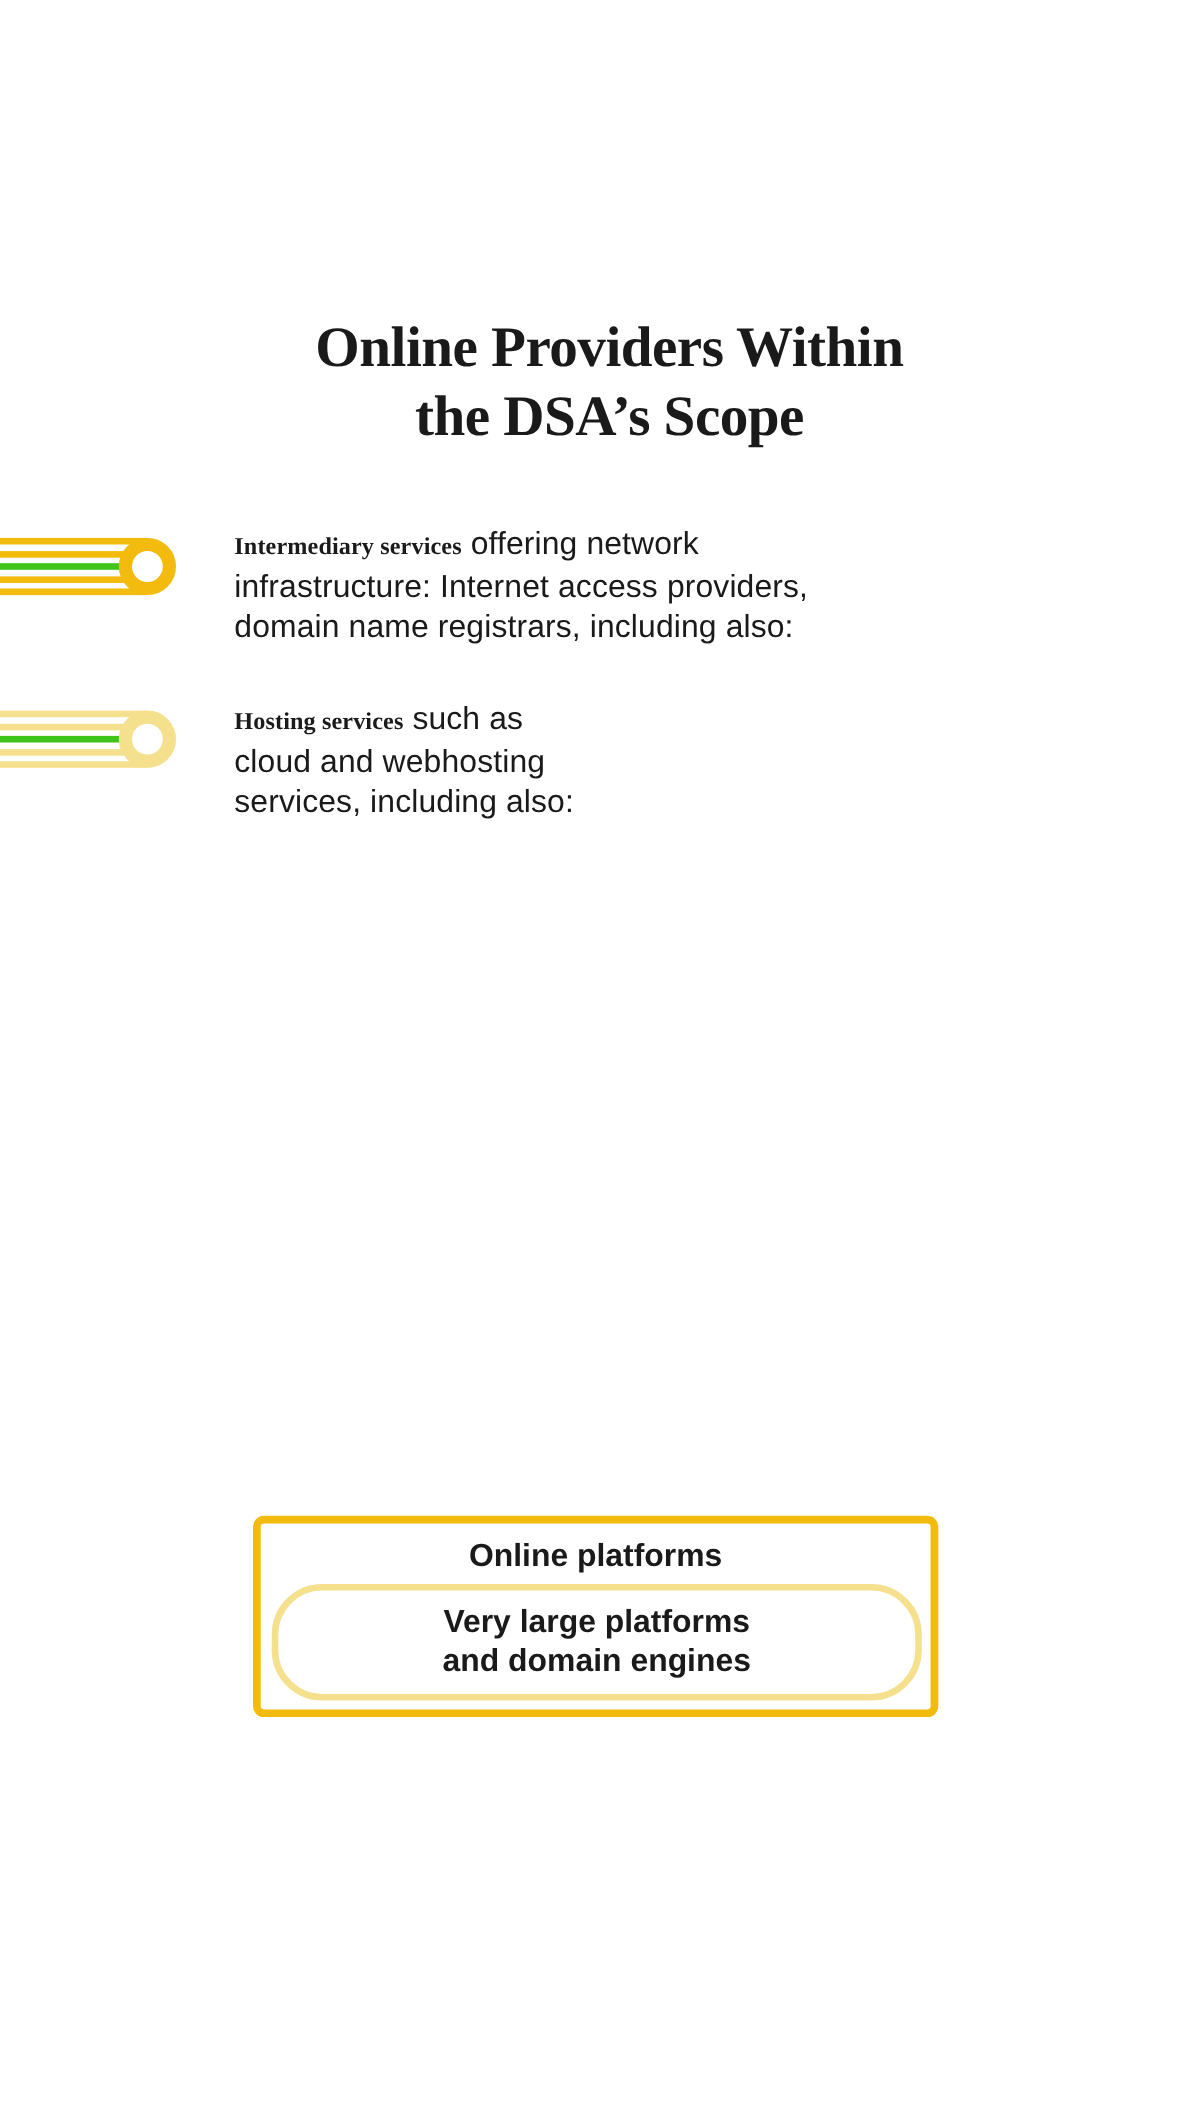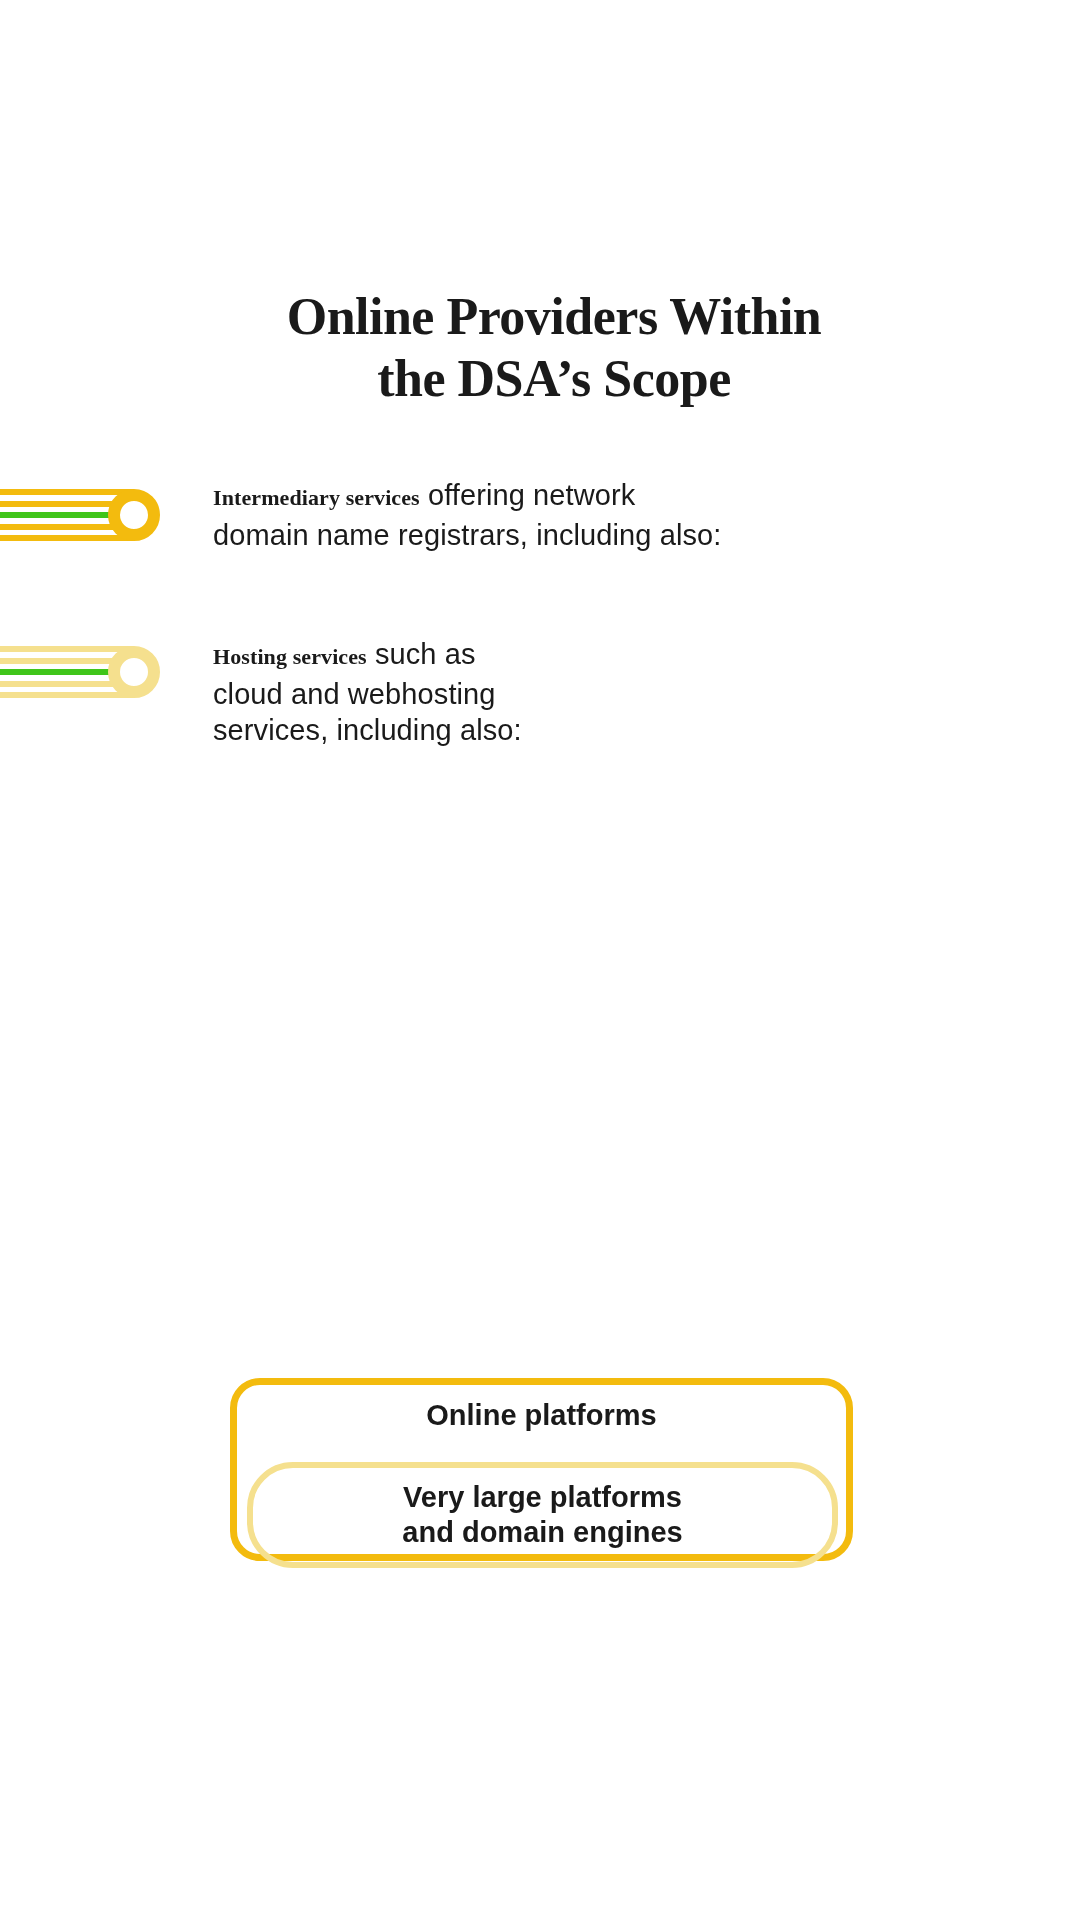--- a/index.html
+++ b/index.html
@@ -79,42 +79,41 @@
     font-size: 22px;
   }
 
   
   .outer-box {
     position: absolute;
     left: 230px; top: 1378px;
     width: 623px; height: 183px;
     box-sizing: border-box;
     border: 7px solid var(--accent-yellow, #F3BB0E);
-    border-radius: 30px;
+    border-radius: 10px;
   }
   .outer-label {
     margin-top: 15px;
     text-align: center;
     font-weight: 700;
     font-size: 29px;
     line-height: 30px;
     color: var(--text, #1a1a1a);
   }
   .inner-box {
     position: absolute;
     left: 10px; top: 55px;
     width: 591px; height: 106px;
     box-sizing: border-box;
     border: 6px solid var(--accent-pale-yellow, #F5E08E);
     border-radius: 46px;
     display: flex;
     flex-direction: column;
     align-items: center;
     justify-content: center;
-    margin-top: 22px;
   }
   .inner-label {
     font-weight: 700;
     font-size: 29px;
     line-height: 35px;
     text-align: center;
     color: var(--text, #1a1a1a);
   }
 
   
@@ -140,20 +139,21 @@
   <div class="icon gold i1">
     <span class="ln p1"></span>
     <span class="ln p2"></span>
     <span class="ln p3 green"></span>
     <span class="ln p4"></span>
     <span class="ln p5"></span>
     <span class="ring"></span>
   </div>
   <div class="item-text t1">
     <div class="line"><span class="lead">Intermediary services</span><span> offering network</span></div>
+    <div class="line">infrastructure: Internet access providers,</div>
     <div class="line">domain name registrars, including also:</div>
   </div>
 
   <div class="icon pale i2">
     <span class="ln p1"></span>
     <span class="ln p2"></span>
     <span class="ln p3 green"></span>
     <span class="ln p4"></span>
     <span class="ln p5"></span>
     <span class="ring"></span>

